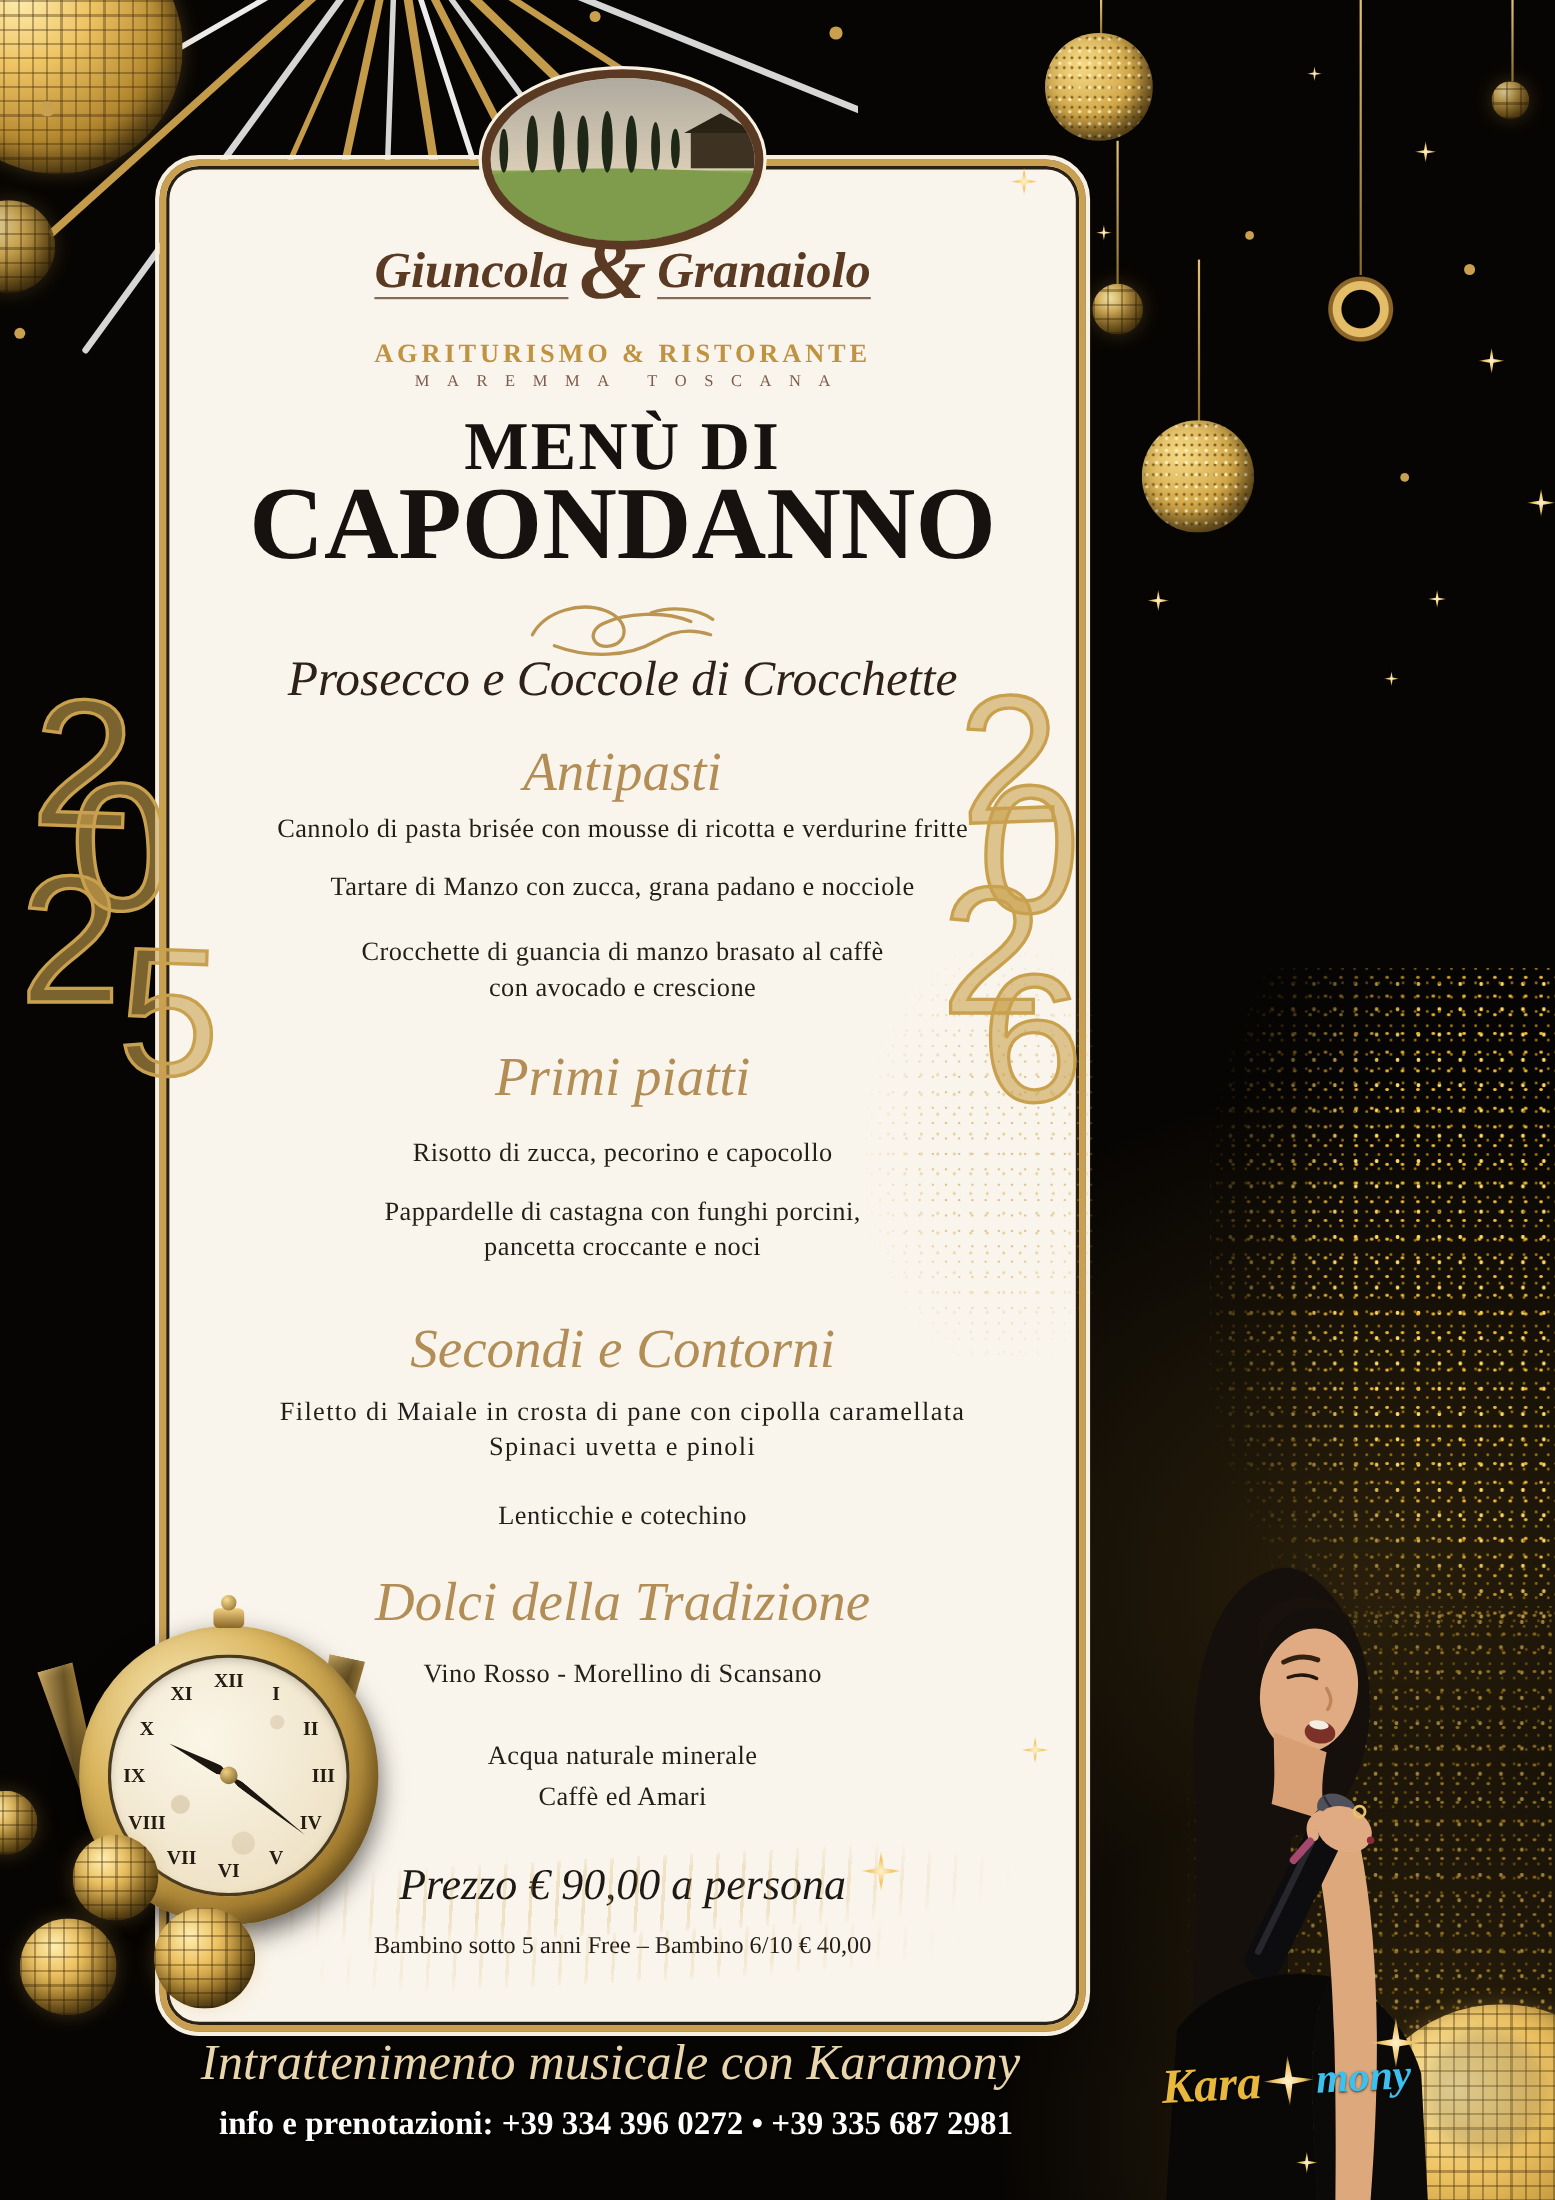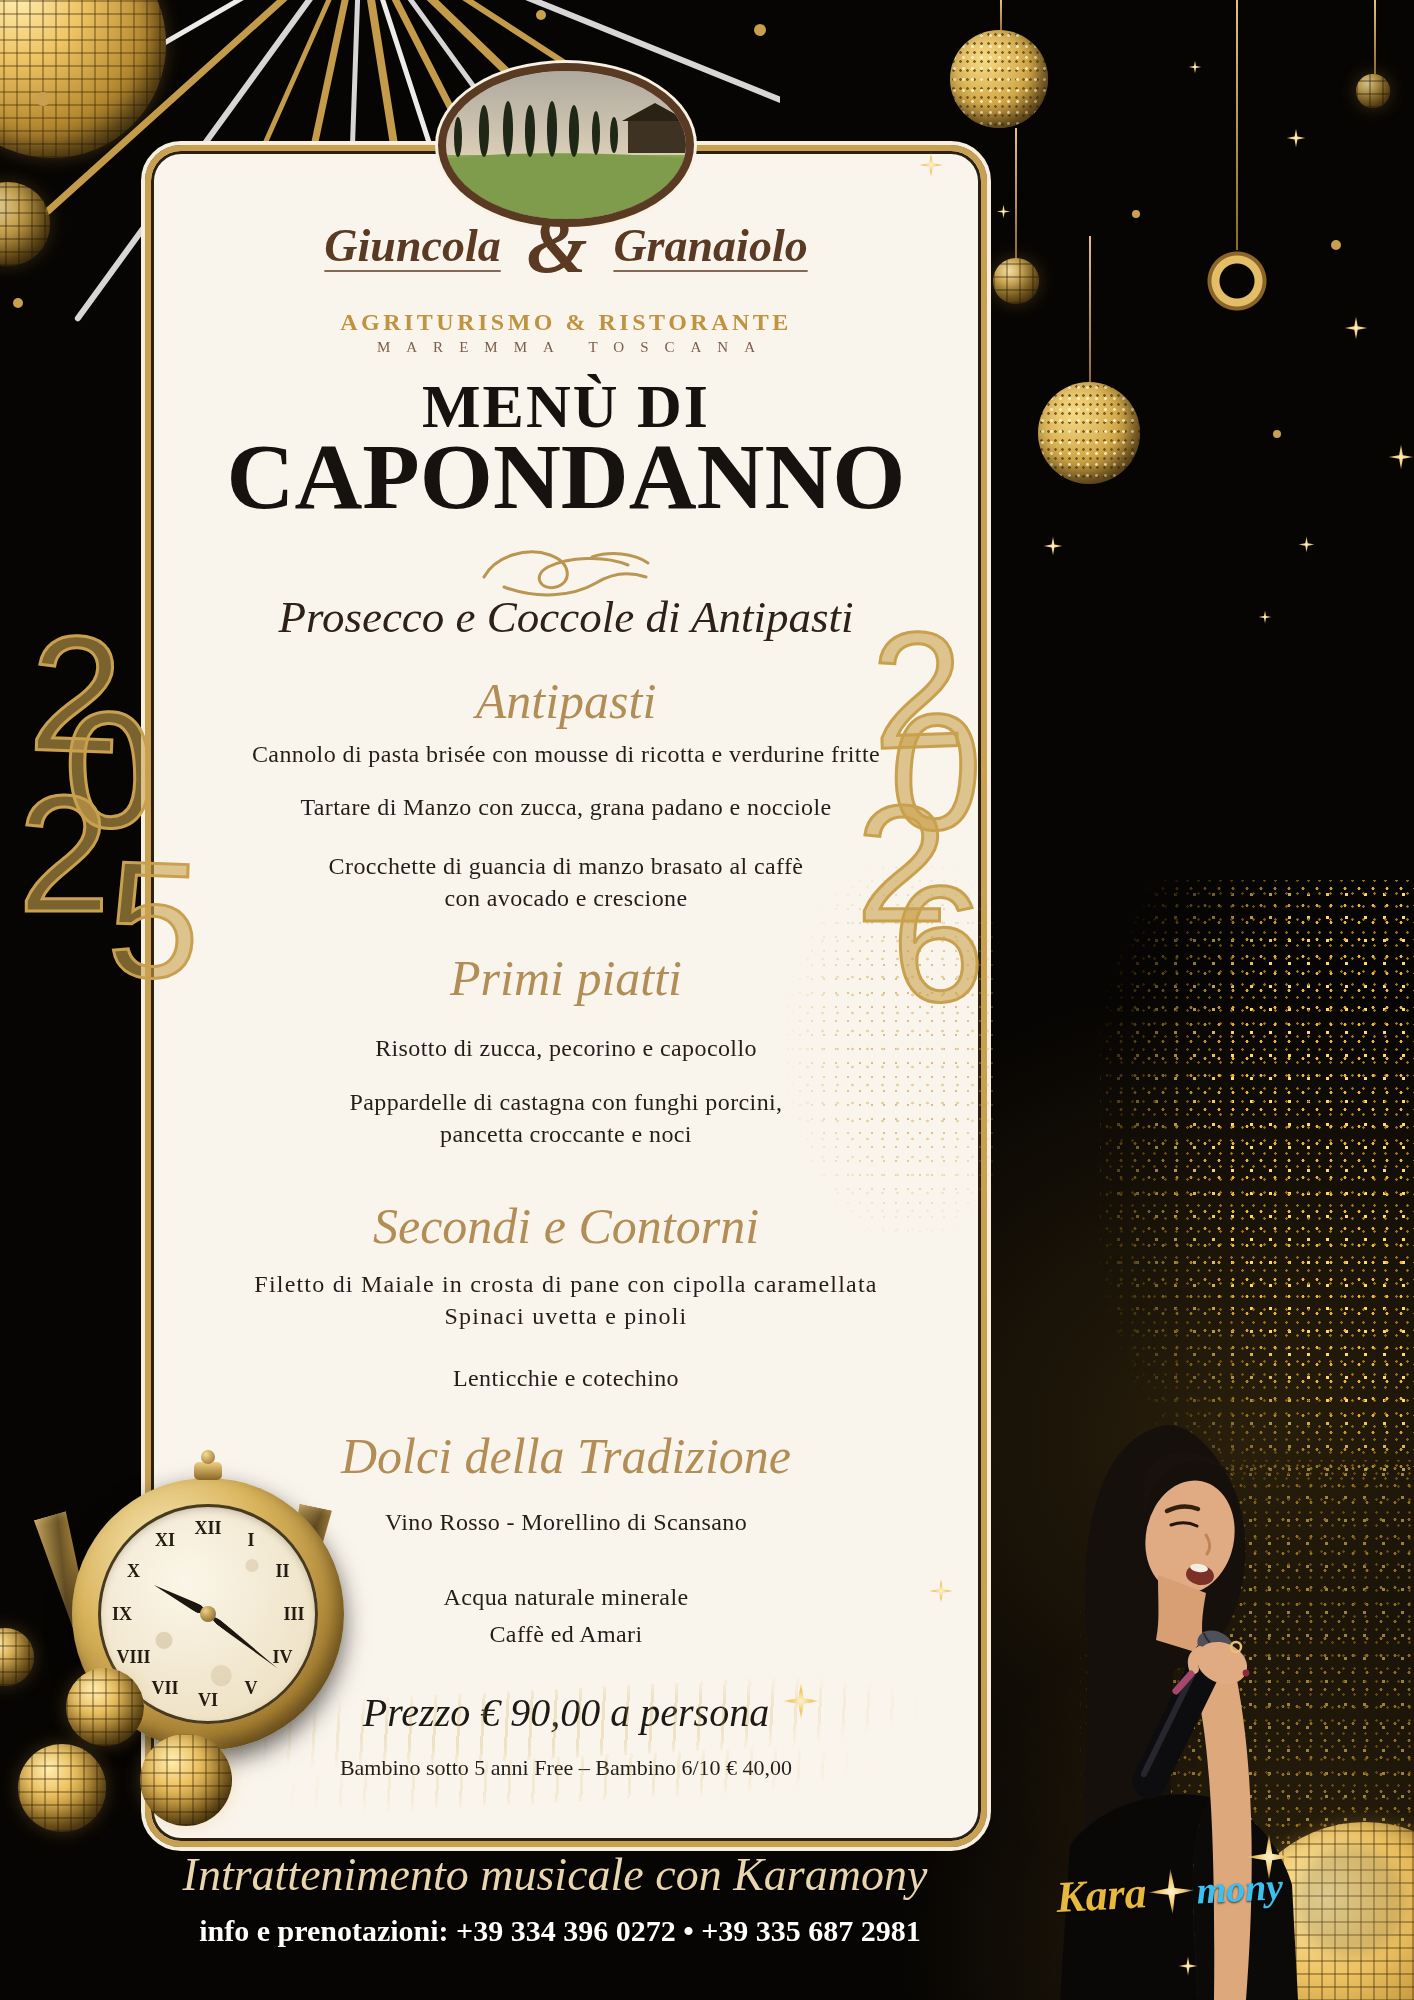--- a/index.html
+++ b/index.html
@@ -52,21 +52,21 @@
     background:repeating-linear-gradient(96deg, rgba(0,0,0,0) 0 9px, rgba(206,166,76,.32) 9px 12px, rgba(0,0,0,0) 12px 24px);
     -webkit-mask-image:radial-gradient(60% 80% at 50% 50%, #000 40%, rgba(0,0,0,0) 85%);
     mask-image:radial-gradient(60% 80% at 50% 50%, #000 40%, rgba(0,0,0,0) 85%);}
   .bokeh{position:absolute;border-radius:50%;filter:blur(7px);z-index:4;}
   
   .card{position:absolute;left:145px;top:145px;width:830px;height:1690px;z-index:2;
     background:#faf5ec;border:6px solid #c9a050;outline:4px solid #f7f0e0;border-radius:36px;
     box-shadow:inset 0 0 0 3px #2a2013;}
   .card *{position:absolute;left:0;width:100%;text-align:center;margin:0;}
   .logo-oval{left:50%;top:-92px;width:268px;height:172px;transform:translateX(-50%);}
-  .brand{top:68px;display:flex;justify-content:center;align-items:baseline;gap:26px;
+  .brand{top:68px;display:flex;justify-content:center;align-items:baseline;gap:10px;
     font-style:italic;font-weight:bold;color:#5b3a24;font-size:46px;position:absolute;}
   .brand span{position:static;width:auto;}
   .brand .word{text-decoration:underline;text-decoration-thickness:1.5px;text-underline-offset:9px;
     text-decoration-color:rgba(91,58,36,.75);}
   .brand .amp{font-size:78px;line-height:0;position:relative;top:10px;}
   .subtitle{top:158px;font-size:24px;font-weight:bold;letter-spacing:3.5px;color:#bf9340;
     font-family:"Liberation Serif",serif;}
   .region{top:188px;font-size:15px;letter-spacing:16px;color:#7d5c4c;text-indent:16px;}
   .title1{top:224px;font-size:62px;letter-spacing:2px;color:#15120f;line-height:1;}
   .title2{top:278px;font-size:94px;letter-spacing:0;color:#15120f;line-height:1;}
@@ -237,21 +237,21 @@
     <h1 class="title2">CAPONDANNO</h1>
 
     <svg class="flourish" viewBox="0 0 180 54">
       <g fill="none" stroke="#bb9552" stroke-width="3" stroke-linecap="round">
         <path d="M8,34 C20,12 52,4 74,12 C96,20 96,40 80,44 C64,48 56,32 72,24 C92,14 128,12 152,22"></path>
         <path d="M28,44 C60,56 96,54 120,40 C136,30 152,28 170,34"></path>
         <path d="M116,14 C134,8 158,10 172,20"></path>
       </g>
     </svg>
 
-    <div class="welcome">Prosecco e Coccole di Antipasti</div>
+    <div class="welcome">Prosecco e Coccole di Crocchette</div>
 
     <div class="h-script" style="top:523px;">Antipasti</div>
     <div class="item" style="top:588px;">Cannolo di pasta brisée con mousse di ricotta e verdurine fritte</div>
     <div class="item" style="top:641px;">Tartare di Manzo con zucca, grana padano e nocciole</div>
     <div class="item" style="top:700px;">Crocchette di guancia di manzo brasato al caffè
 con avocado e crescione</div>
 
     <div class="h-script" style="top:800px;">Primi piatti</div>
     <div class="item" style="top:882px;">Risotto di zucca, pecorino e capocollo</div>
     <div class="item" style="top:936px;">Pappardelle di castagna con funghi porcini,

